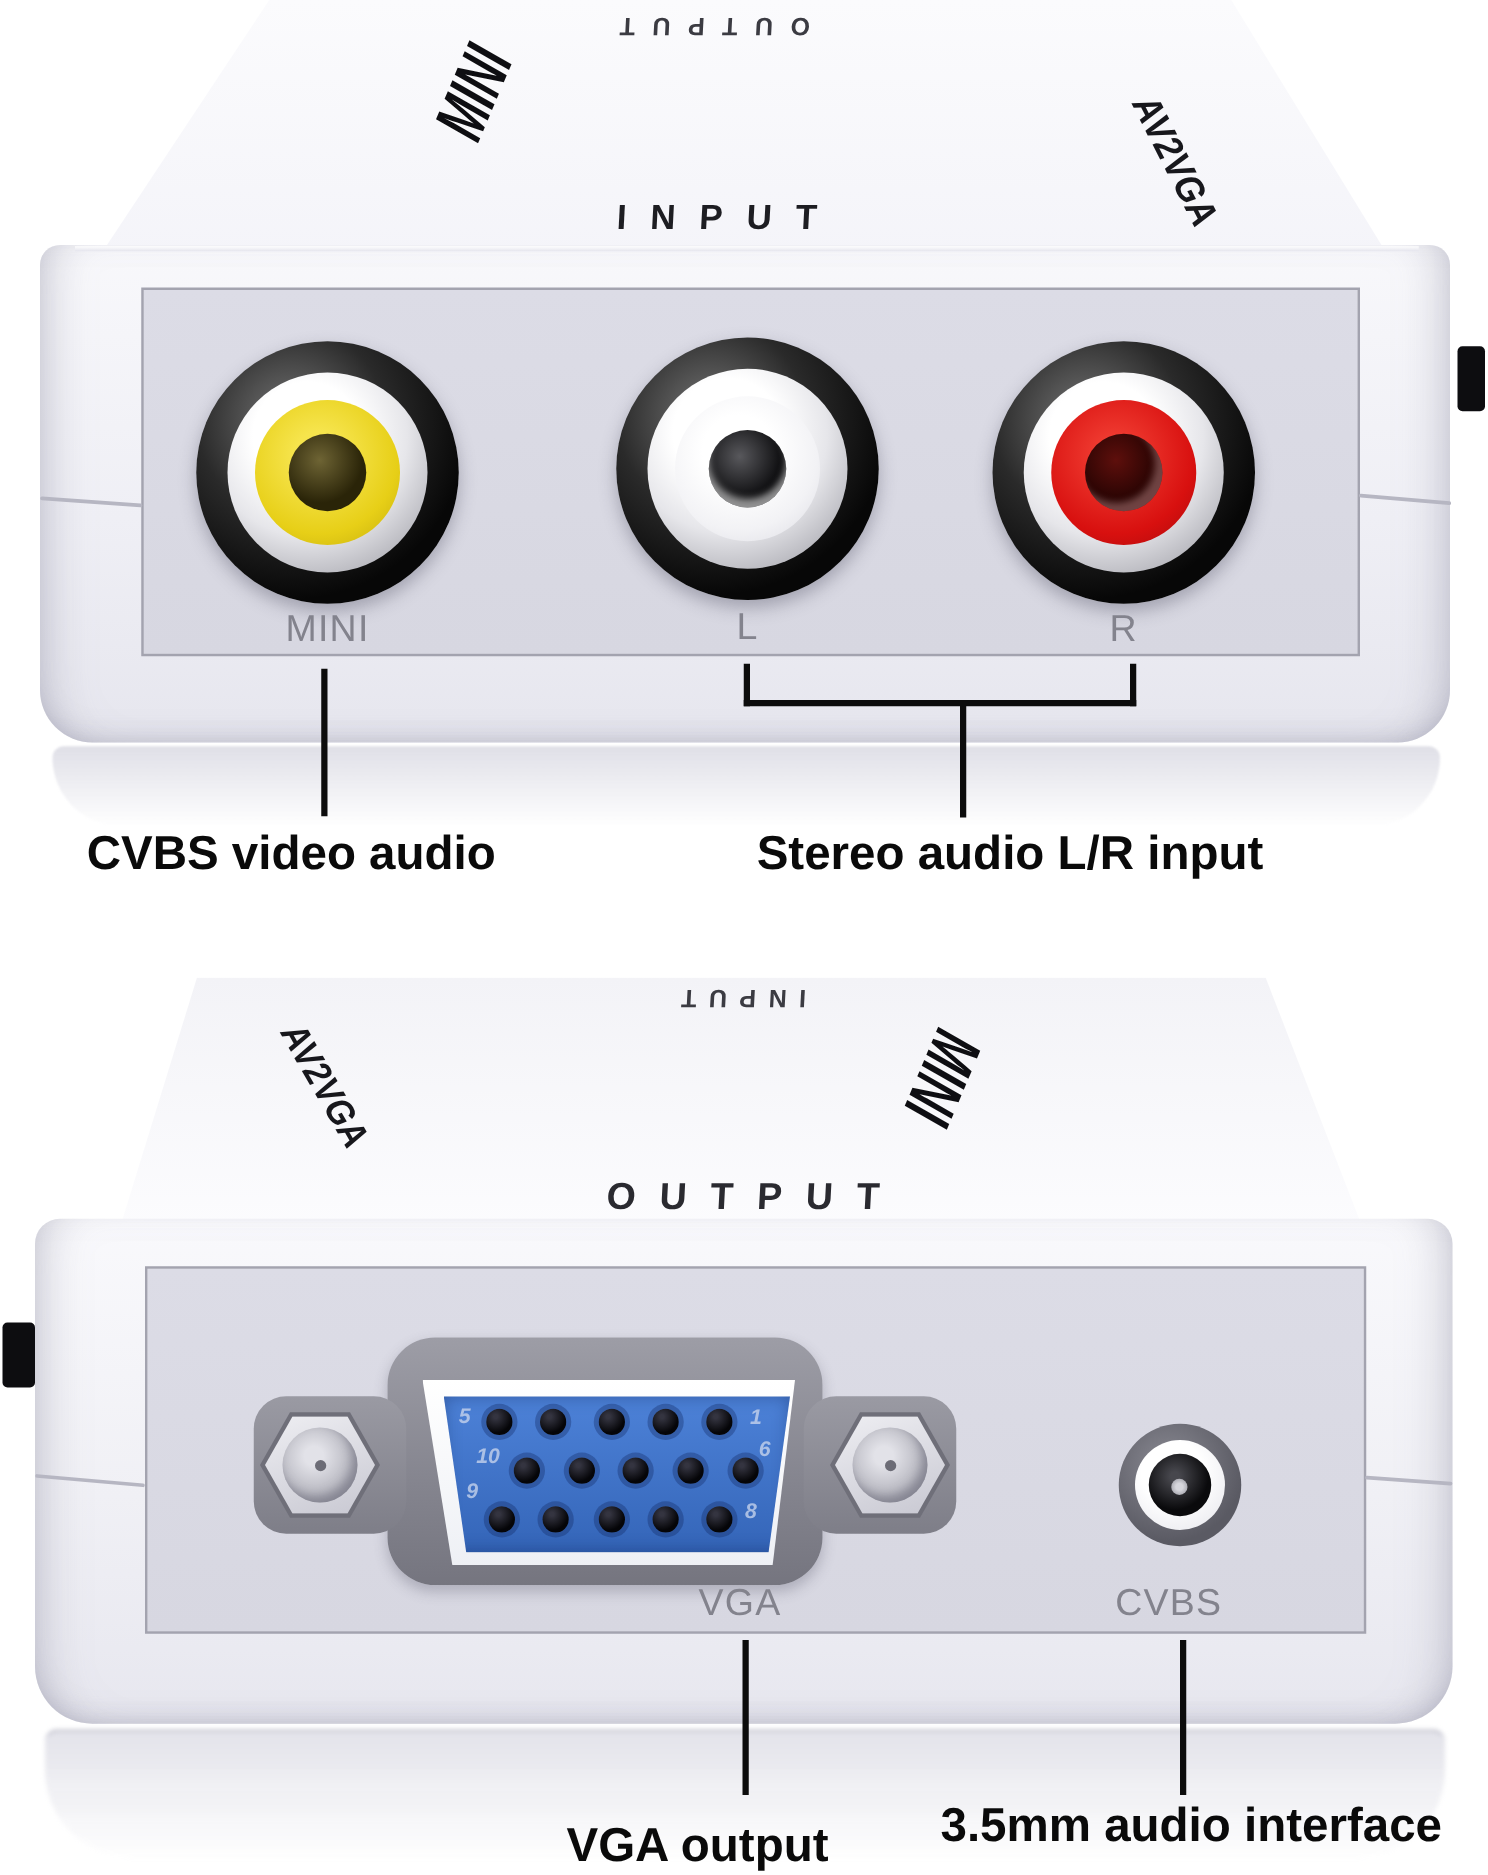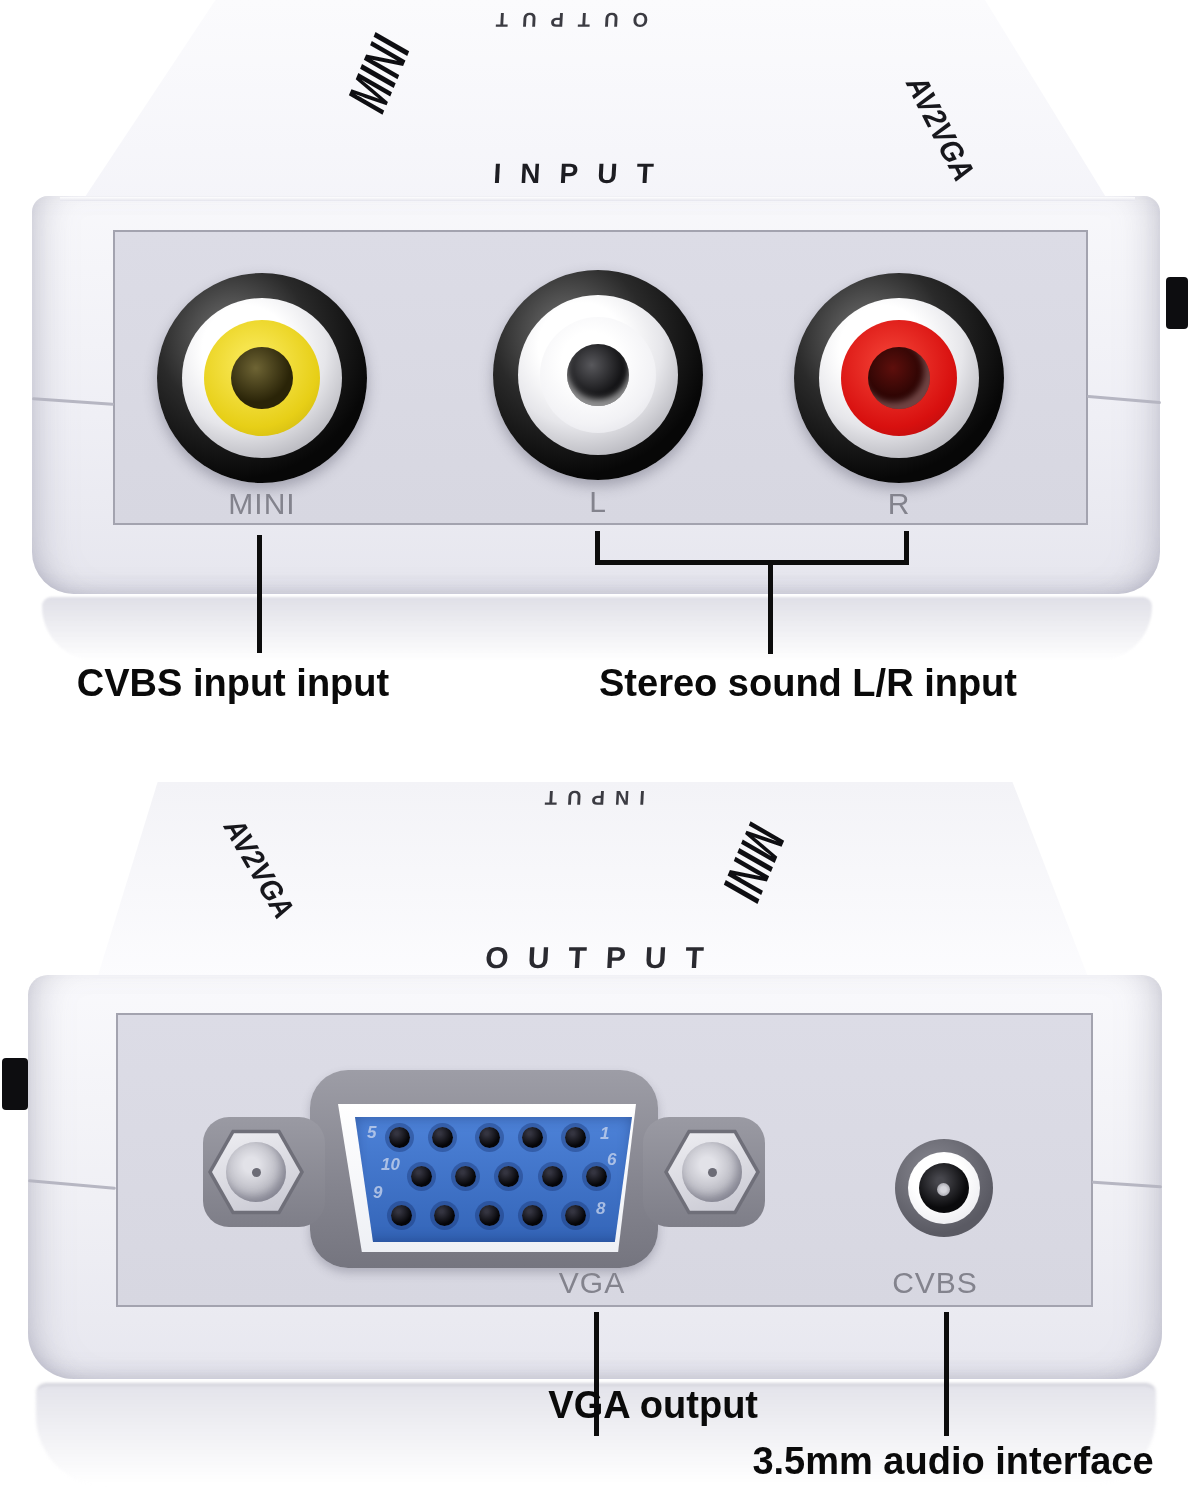--- a/index.html
+++ b/index.html
@@ -148,21 +148,21 @@
   .ld-cvbs{left:257px;top:535px;height:118px;}
   .br-l{left:595px;top:531px;height:34px;width:5px;background:#0c0c0c;}
   .br-r{left:904px;top:531px;height:34px;width:5px;background:#0c0c0c;}
   .br-h{left:595px;top:560px;width:314px;height:5px;background:#0c0c0c;}
   .br-stem{left:768px;top:560px;height:94px;}
   .ld-vga{left:594px;top:1312px;height:124px;}
   .ld-audio{left:944px;top:1312px;height:124px;}
   .ann{font-size:38px;font-weight:700;color:#0a0a0a;text-align:center;white-space:nowrap;}
   .ann-cvbs{left:33px;top:662px;width:400px;}
   .ann-stereo{left:558px;top:662px;width:500px;}
-  .ann-vga{left:358px;top:1384px;width:400px;text-align:right;}
+  .ann-vga{left:358px;top:1456px;width:400px;}
   .ann-audio{left:703px;top:1440px;width:500px;}
 </style>
 </head>
 <body>
 
 <div class="scene">
 
   <div class="abs top-face-1"></div>
   <div class="abs body-1"></div>
   <div class="abs ridge-1"></div>
@@ -197,22 +197,22 @@
 
   <div class="abs seam seam-1l"></div>
   <div class="abs seam seam-1r"></div>
   <div class="abs tab-1"></div>
 
   <div class="abs leader ld-cvbs"></div>
   <div class="abs br-l"></div>
   <div class="abs br-r"></div>
   <div class="abs br-h"></div>
   <div class="abs leader br-stem"></div>
-  <div class="abs ann ann-cvbs">CVBS input input</div>
-  <div class="abs ann ann-stereo">Stereo sound L/R input</div>
+  <div class="abs ann ann-cvbs">CVBS video audio</div>
+  <div class="abs ann ann-stereo">Stereo audio L/R input</div>
 
   <div class="abs top-face-2"></div>
   <div class="abs body-2"></div>
   <div class="abs reflection-2"></div>
 
   <div class="abs case-text b-input">INPUT</div>
   <div class="abs case-text b-model">AV2VGA</div>
   <div class="abs case-text b-mini">MINI</div>
   <div class="abs case-text b-output">OUTPUT</div>
 

